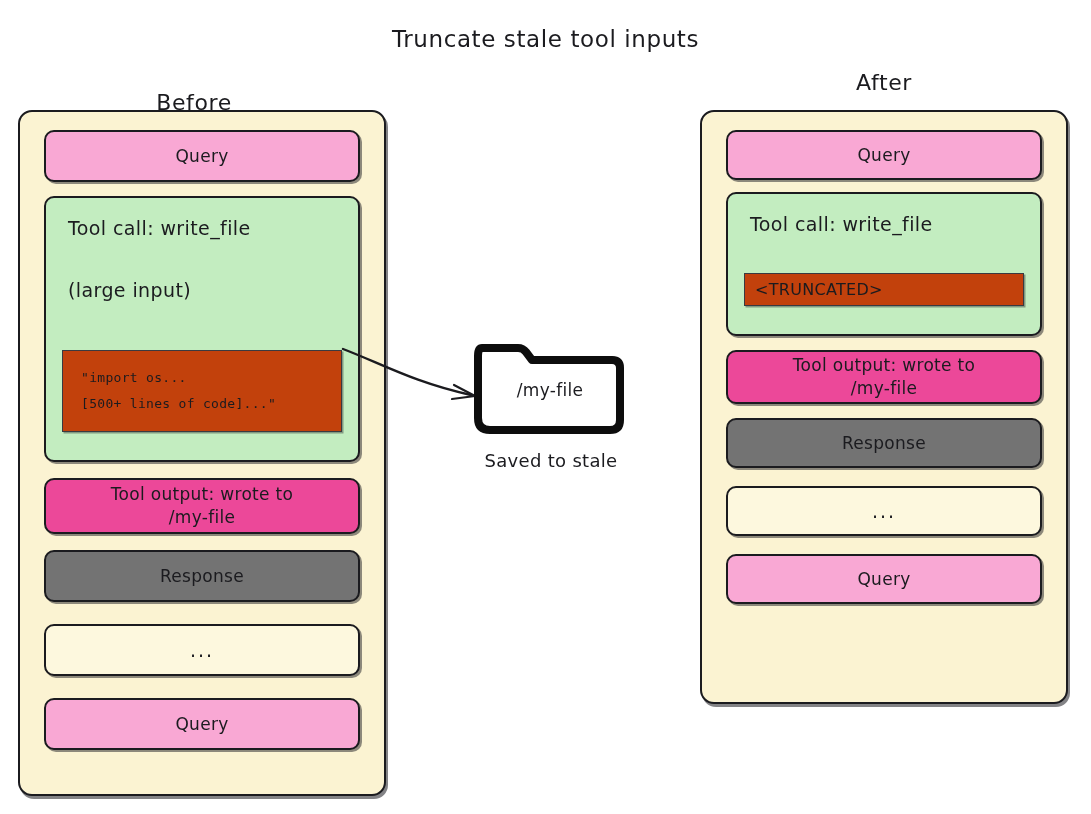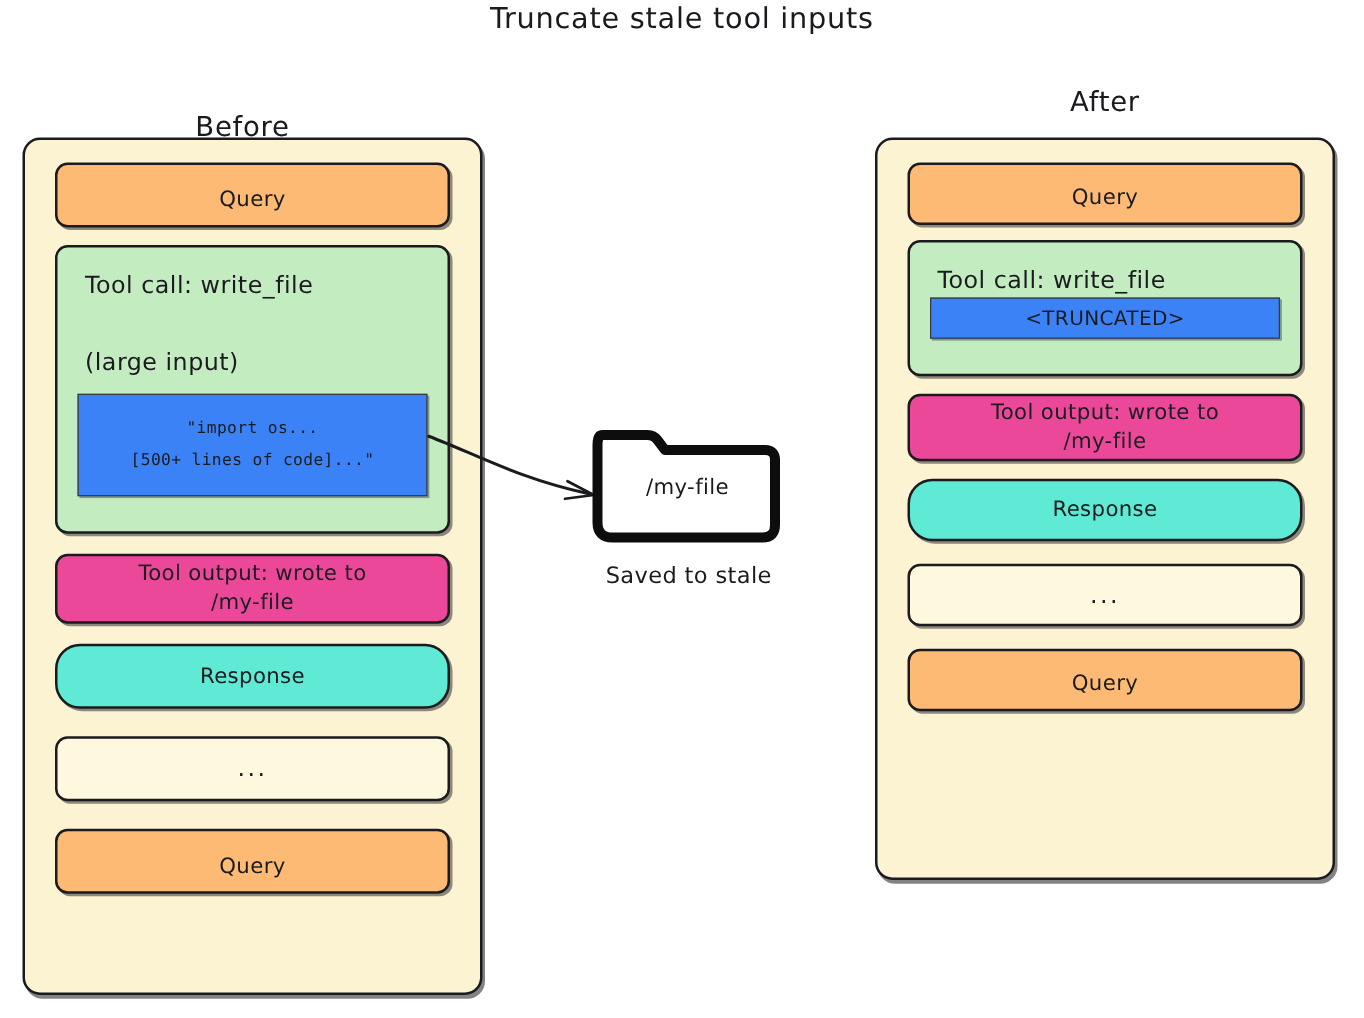--- a/index.html
+++ b/index.html
@@ -14,21 +14,21 @@
     position: relative;
     overflow: hidden;
     font-family: "DejaVu Sans", sans-serif;
     color: #1b1b1f;
   }
 
   
   .diagram-title {
     position: absolute;
     left: 0;
-    top: 2px;
+    top: 26px;
     width: 1091px;
     text-align: center;
     font-size: 23px;
     letter-spacing: 0.6px;
     color: #1b1b1f;
   }
 
   .col-heading {
     position: absolute;
     top: 70px;
@@ -74,51 +74,52 @@
     display: flex;
     flex-direction: column;
     justify-content: center;
     align-items: center;
     text-align: center;
     font-size: 17px;
     line-height: 1.35;
     letter-spacing: .3px;
     padding: 8px 12px;
   }
-  .block.query    { background: #fdba74; justify-content: flex-end; }
-  .block.response { background: #5eead4; border-radius: 20px; }
+  .block.query    { background: #f9a8d4; }
+  .block.response { background: #737373; }
   .block.output   { background: #ec4899; }
   .block.ellipsis { background: #fdf8de; }
   .block.toolcall {
     background: #c3edc0;
     align-items: flex-start;
     text-align: left;
     padding: 14px 16px 28px 16px;
   }
 
   .toolcall-line {
     font-size: 19px;
     letter-spacing: .4px;
     margin: 4px 0 0 6px;
   }
   .toolcall-line.second { margin-top: 36px; margin-bottom: 12px; }
 
   
   .code-panel {
     box-sizing: border-box;
     width: 100%;
-    background: #3b82f6;
+    background: #c2410c;
     border: 1.5px solid #3a3a40;
     box-shadow: 1.5px 1.5px 0 rgba(30,30,35,.4);
     padding: 14px 18px;
     font-family: "DejaVu Sans Mono", monospace;
     font-size: 13px;
     line-height: 2.0;
     color: #1b1b1f;
-    text-align: center;
+    text-align: left;
+    margin-top: 35px;
   }
   .code-panel.truncated {
     font-family: "DejaVu Sans", sans-serif;
     font-size: 16px;
     line-height: 1.35;
     padding: 5px 10px;
     letter-spacing: .3px;
   }
 
   

